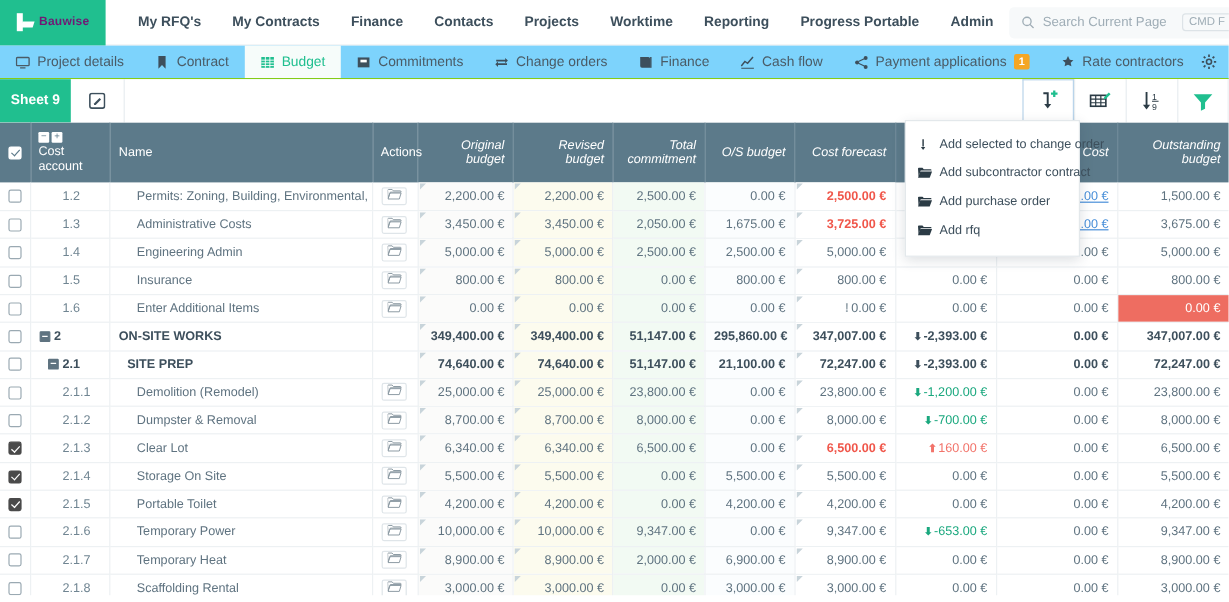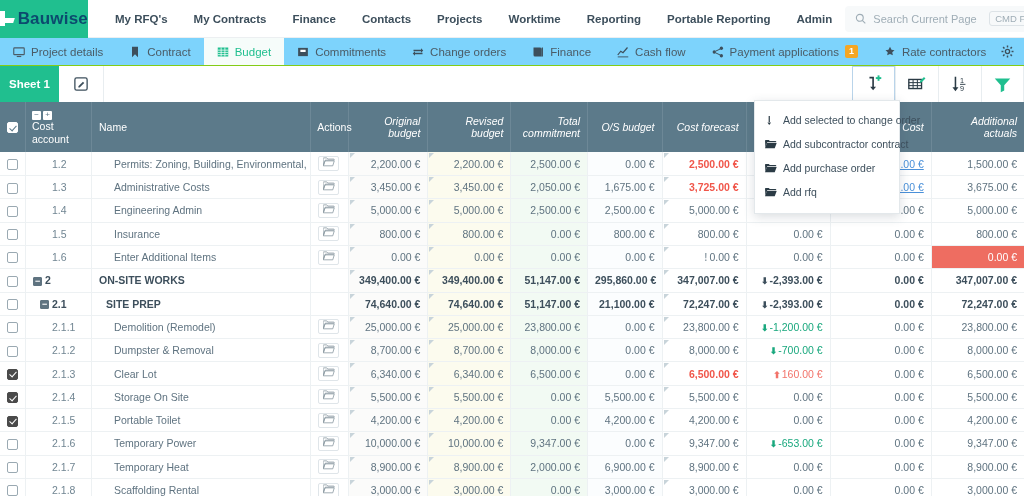--- a/index.html
+++ b/index.html
@@ -36,21 +36,21 @@
     position: absolute; left: 0; top: 0;
     width: 5px; height: 15px; background: #fff;
   }
   .brand-mark:after {
     content: "";
     position: absolute; left: 4px; top: 7px;
     width: 10px; height: 5px; background: #fff;
     transform: skewX(-18deg);
   }
   .brand-name {
-    color: #0c4a6e; font-size: 17px; font-weight: 700; letter-spacing: .2px;
+    color: #701a75; font-size: 10px; font-weight: 700; letter-spacing: .2px;
   }
   .nav-items { display: flex; align-items: center; margin-left: 14px; }
   .nav-item {
     font-size: 11.5px; font-weight: 700; color: #3d4f5c;
     padding: 0 13px; line-height: 38px; cursor: pointer; white-space: nowrap;
   }
   .nav-right {
     margin-left: auto; display: flex; align-items: center; gap: 10px;
     padding-right: 9px;
   }
@@ -218,21 +218,21 @@
     <span class="brand-name">Bauwise</span>
   </div>
   <div class="nav-items">
     <div class="nav-item">My RFQ's</div>
     <div class="nav-item">My Contracts</div>
     <div class="nav-item">Finance</div>
     <div class="nav-item">Contacts</div>
     <div class="nav-item">Projects</div>
     <div class="nav-item">Worktime</div>
     <div class="nav-item">Reporting</div>
-    <div class="nav-item">Portable Reporting</div>
+    <div class="nav-item">Progress Portable</div>
     <div class="nav-item">Admin</div>
   </div>
   <div class="nav-right">
     <div class="search-box">
       <span class="search-ico">
         <svg width="11" height="11" viewBox="0 0 16 16">
             <circle cx="7" cy="7" r="5" fill="none" stroke="#9fadb6" stroke-width="1.6"></circle>
             <line x1="10.6" y1="10.6" x2="15" y2="15" stroke="#9fadb6" stroke-width="1.6"></line>
           </svg>
       </span>
@@ -326,21 +326,21 @@
           <line x1="2.6" y1="2.6" x2="4.3" y2="4.3"></line>
           <line x1="11.7" y1="11.7" x2="13.4" y2="13.4"></line>
           <line x1="13.4" y1="2.6" x2="11.7" y2="4.3"></line>
           <line x1="4.3" y1="11.7" x2="2.6" y2="13.4"></line>
         </g>
       </svg>
   </div>
 </div>
 
 <div class="sheetbar">
-  <div class="sheet-tab">Sheet 1</div>
+  <div class="sheet-tab">Sheet 9</div>
   <div class="sheet-edit">
     <svg width="14" height="14" viewBox="0 0 16 16">
         <rect x="1" y="1" width="14" height="14" rx="2" fill="none" stroke="#3d4f5c" stroke-width="1.5"></rect>
         <path d="M5 10.5l5.2-5.2 1.5 1.5L6.5 12H5z" fill="#3d4f5c"></path>
       </svg>
   </div>
   <div class="toolbar">
     <div class="tbtn active">
       <svg width="20" height="20" viewBox="0 0 22 22">
         <path d="M6 4h4v11" fill="none" stroke="#2b3b45" stroke-width="1.8"></path>
@@ -396,21 +396,21 @@
         </th>
         <th class="c-name">Name</th>
         <th class="c-act">Actions</th>
         <th class="num" style="width:75px">Original budget</th>
         <th class="num" style="width:78px">Revised budget</th>
         <th class="num" style="width:72px">Total commitment</th>
         <th class="num" style="width:70px">O/S budget</th>
         <th class="num" style="width:79px">Cost forecast</th>
         <th class="num" style="width:79px">Cost forecast variance</th>
         <th class="num" style="width:95px">Cost</th>
-        <th class="num" style="width:87px;border-right:none">Additional actuals</th>
+        <th class="num" style="width:87px;border-right:none">Outstanding budget</th>
       </tr>
     </thead>
     <tbody id="tbody">
         <tr class="lvl2">
           <td class="c-check"><span class="chk"></span></td>
           <td class="c-code code-ind2"><span>1.2</span></td>
           <td class="ind2">Permits: Zoning, Building, Environmental, Other</td>
           <td><span class="folder-btn"><svg width="12" height="10" viewBox="0 0 16 13">
                 <path d="M0 2a1 1 0 0 1 1-1h4l1.4 1.6H14a1 1 0 0 1 1 1V4H3L0.6 11z" fill="none" stroke="#8c9aa3" stroke-width="1.1"></path>
                 <path d="M2.6 5h12.4L13 11.6H0.4z" fill="none" stroke="#8c9aa3" stroke-width="1.1"></path>

